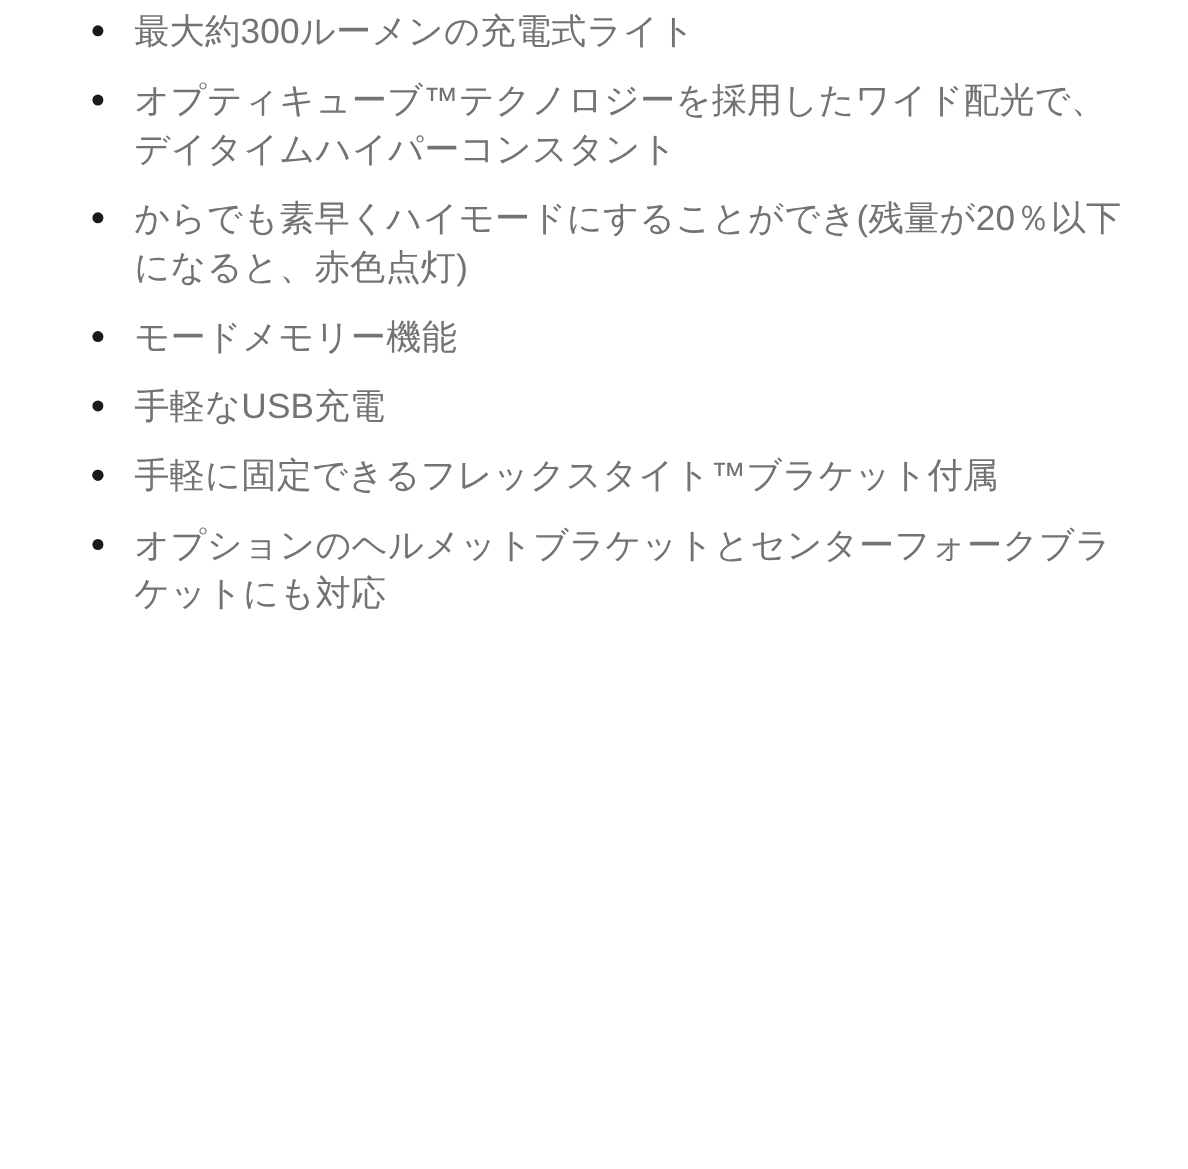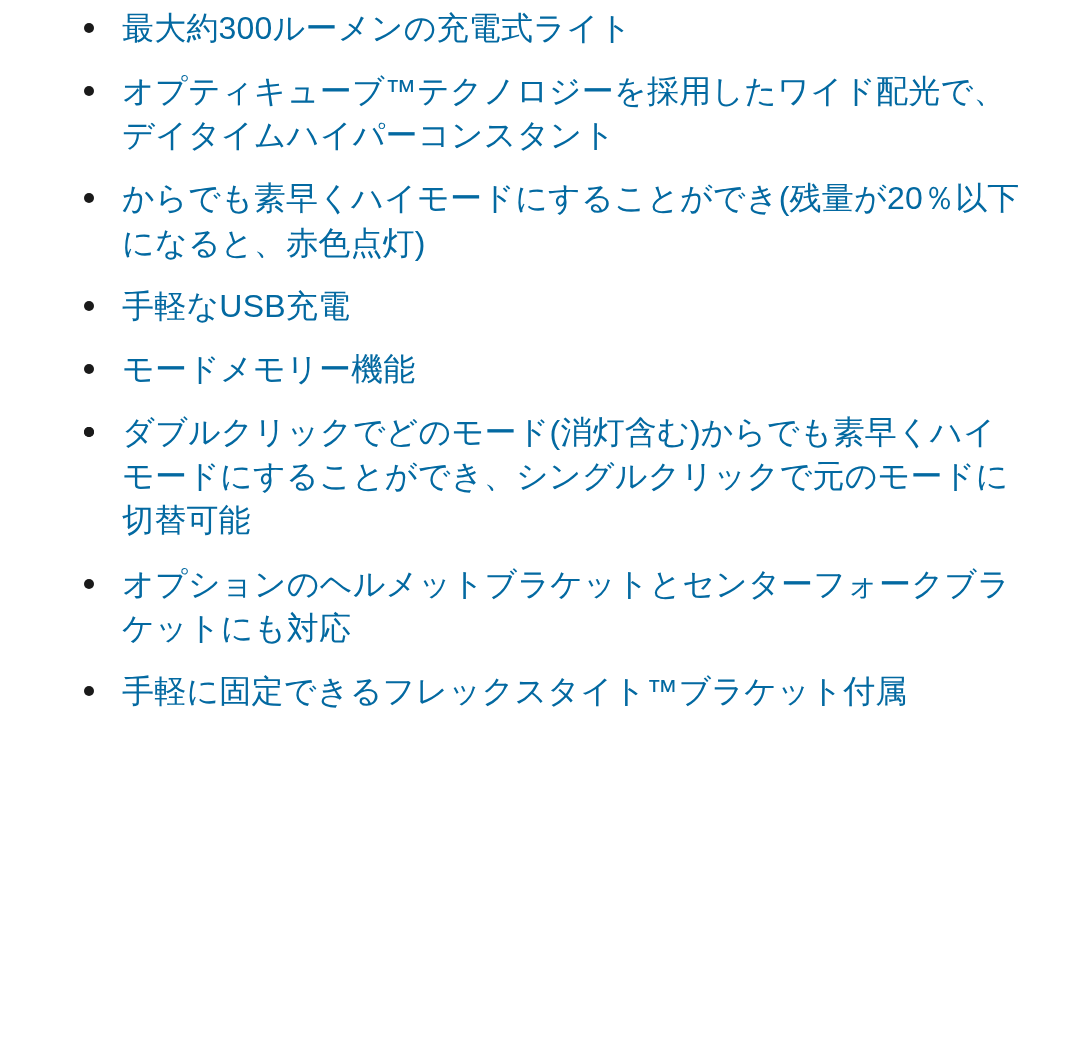--- a/index.html
+++ b/index.html
@@ -26,21 +26,21 @@
     margin: 0;
     padding: 0;
   }
   ul.feature-list > li {
     position: relative;
     padding-left: 62px;
     margin: 0 0 19px 0;
     font-size: 32px;
     line-height: 1.38;
     letter-spacing: 0.2px;
-    color: #0369a1;
+    color: #737373;
     font-weight: 400;
     word-break: break-all;
   }
   ul.feature-list > li:last-child {
     margin-bottom: 0;
   }
   ul.feature-list > li .bullet {
     position: absolute;
     left: 24px;
     top: 17px;
@@ -62,35 +62,31 @@
     <li>
       <span class="bullet"></span>
       <span>オプティキューブ™テクノロジーを採用したワイド配光で、デイタイムハイパーコンスタント</span>
     </li>
     <li>
       <span class="bullet"></span>
       <span>からでも素早くハイモードにすることができ(残量が20％以下になると、赤色点灯)</span>
     </li>
     <li>
       <span class="bullet"></span>
-      <span>手軽なUSB充電</span>
+      <span>モードメモリー機能</span>
     </li>
     <li>
       <span class="bullet"></span>
-      <span>モードメモリー機能</span>
+      <span>手軽なUSB充電</span>
     </li>
     <li>
       <span class="bullet"></span>
     </li>
     <li>
       <span class="bullet"></span>
-      <span>ダブルクリックでどのモード(消灯含む)からでも素早くハイモードにすることができ、シングルクリックで元のモードに切替可能</span>
+      <span>手軽に固定できるフレックスタイト™ブラケット付属</span>
     </li>
     <li>
       <span class="bullet"></span>
       <span>オプションのヘルメットブラケットとセンターフォークブラケットにも対応</span>
     </li>
-    <li>
-      <span class="bullet"></span>
-      <span>手軽に固定できるフレックスタイト™ブラケット付属</span>
-    </li>
   </ul>
 </div>
 
 </body></html>

